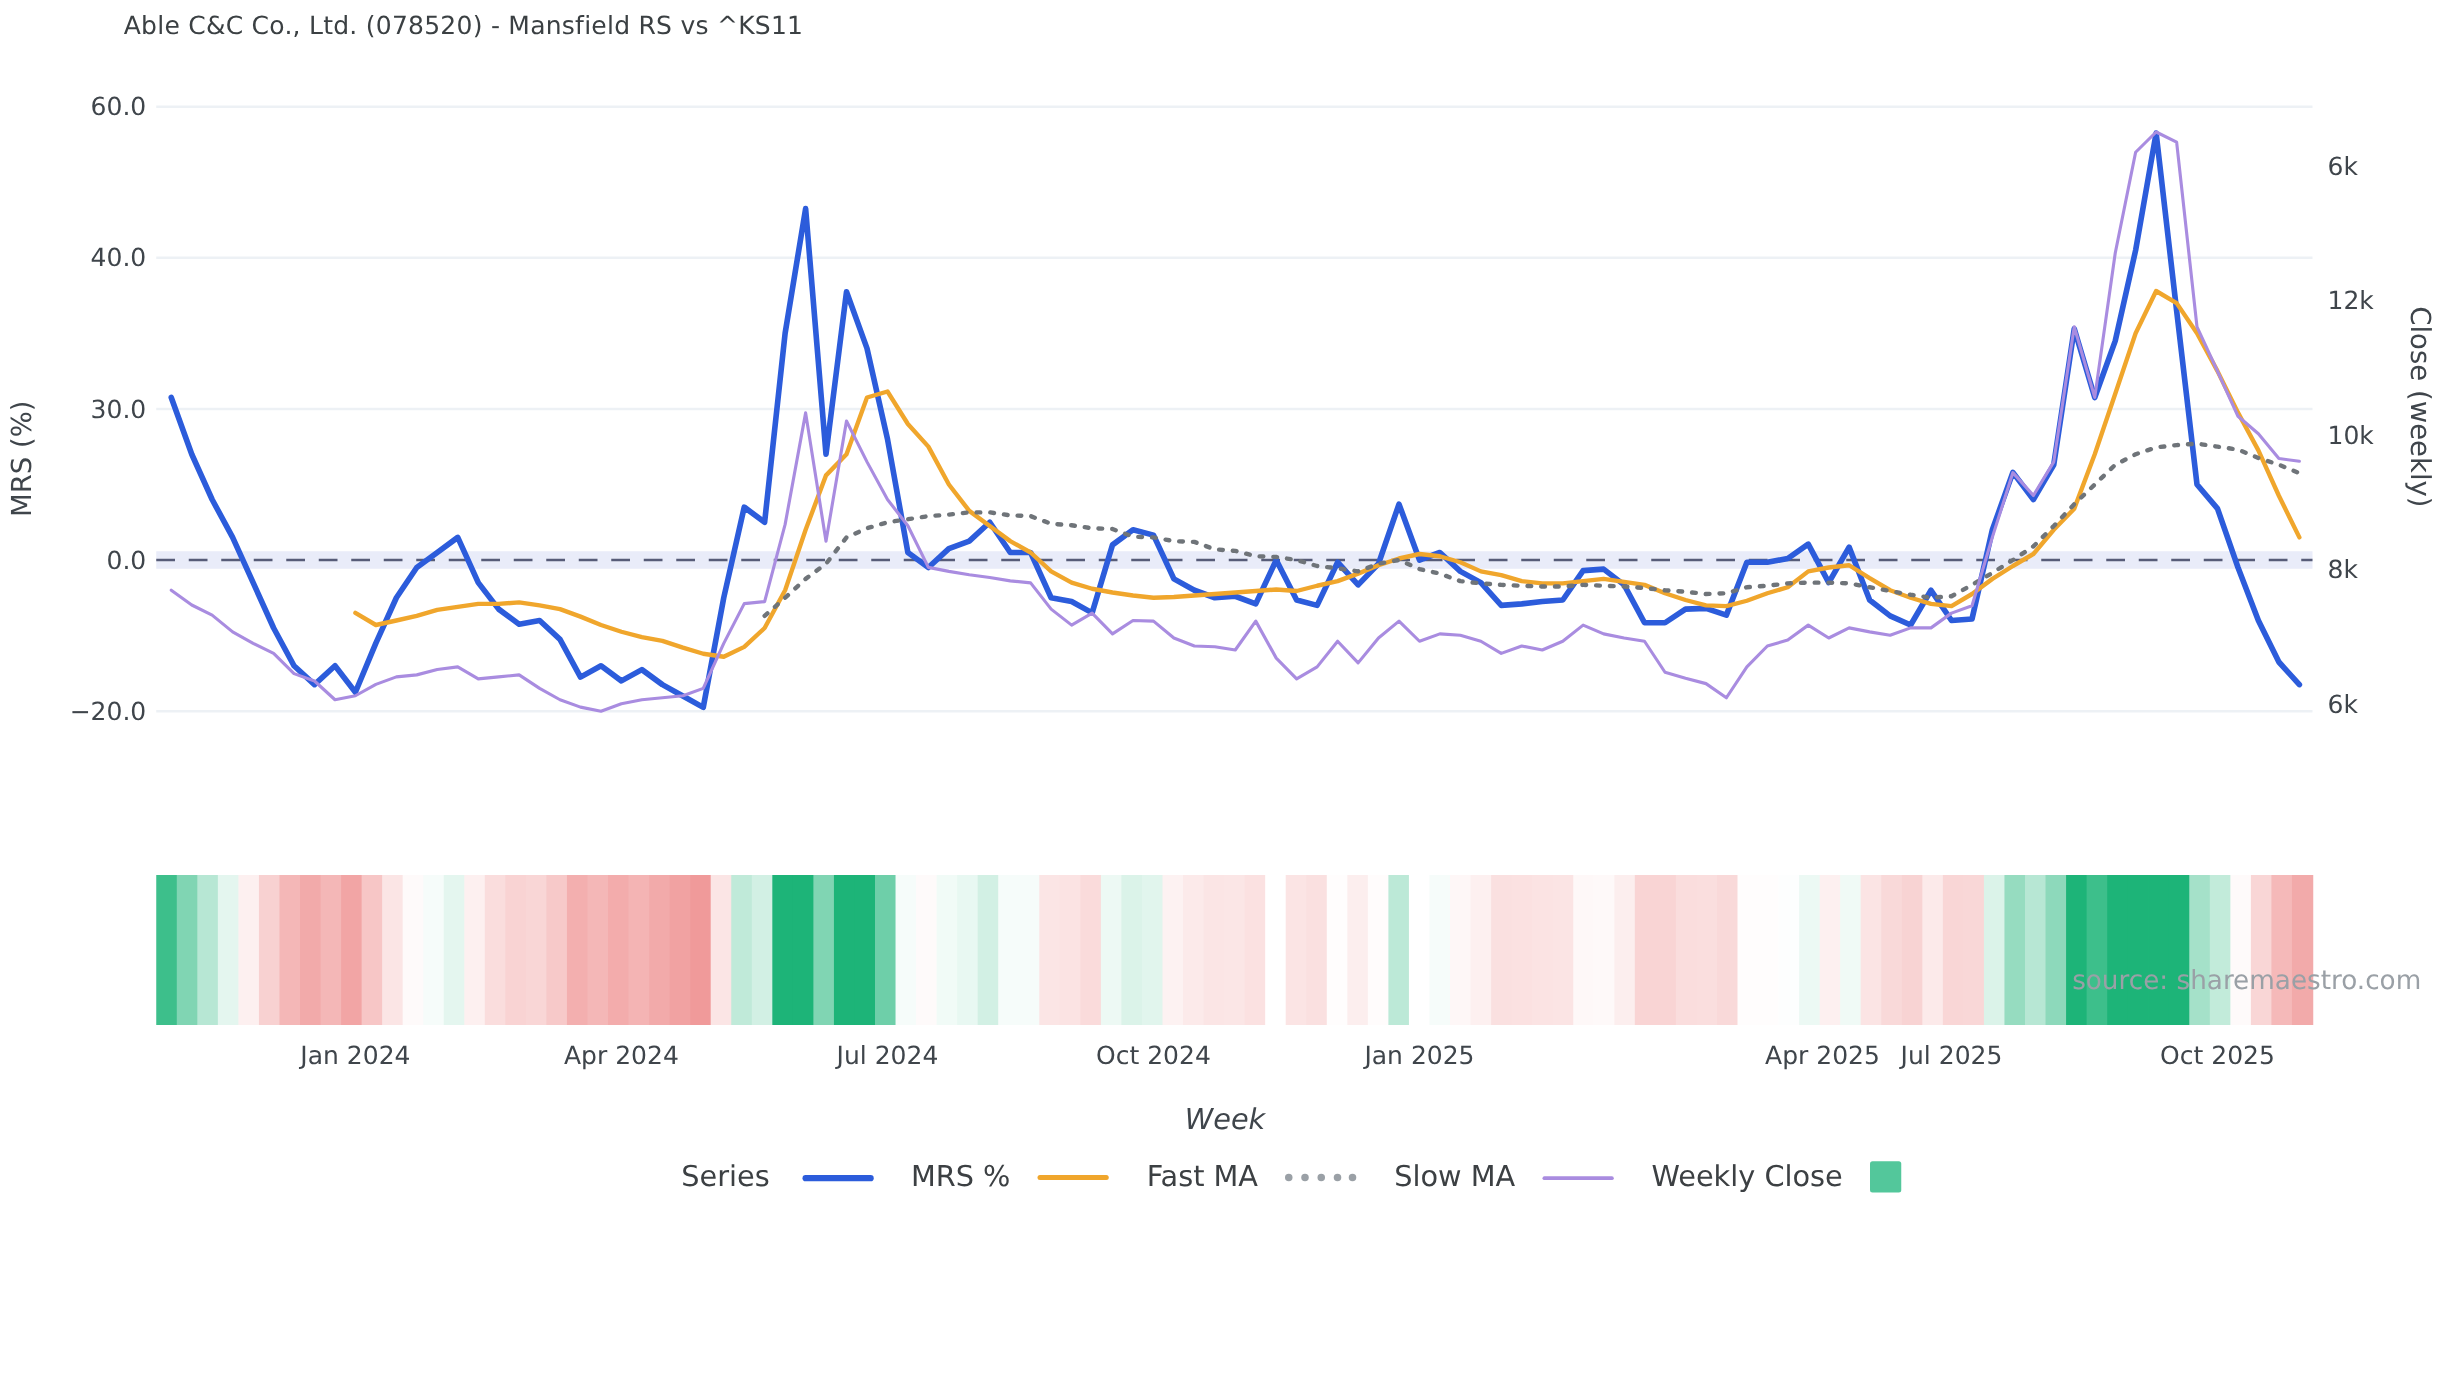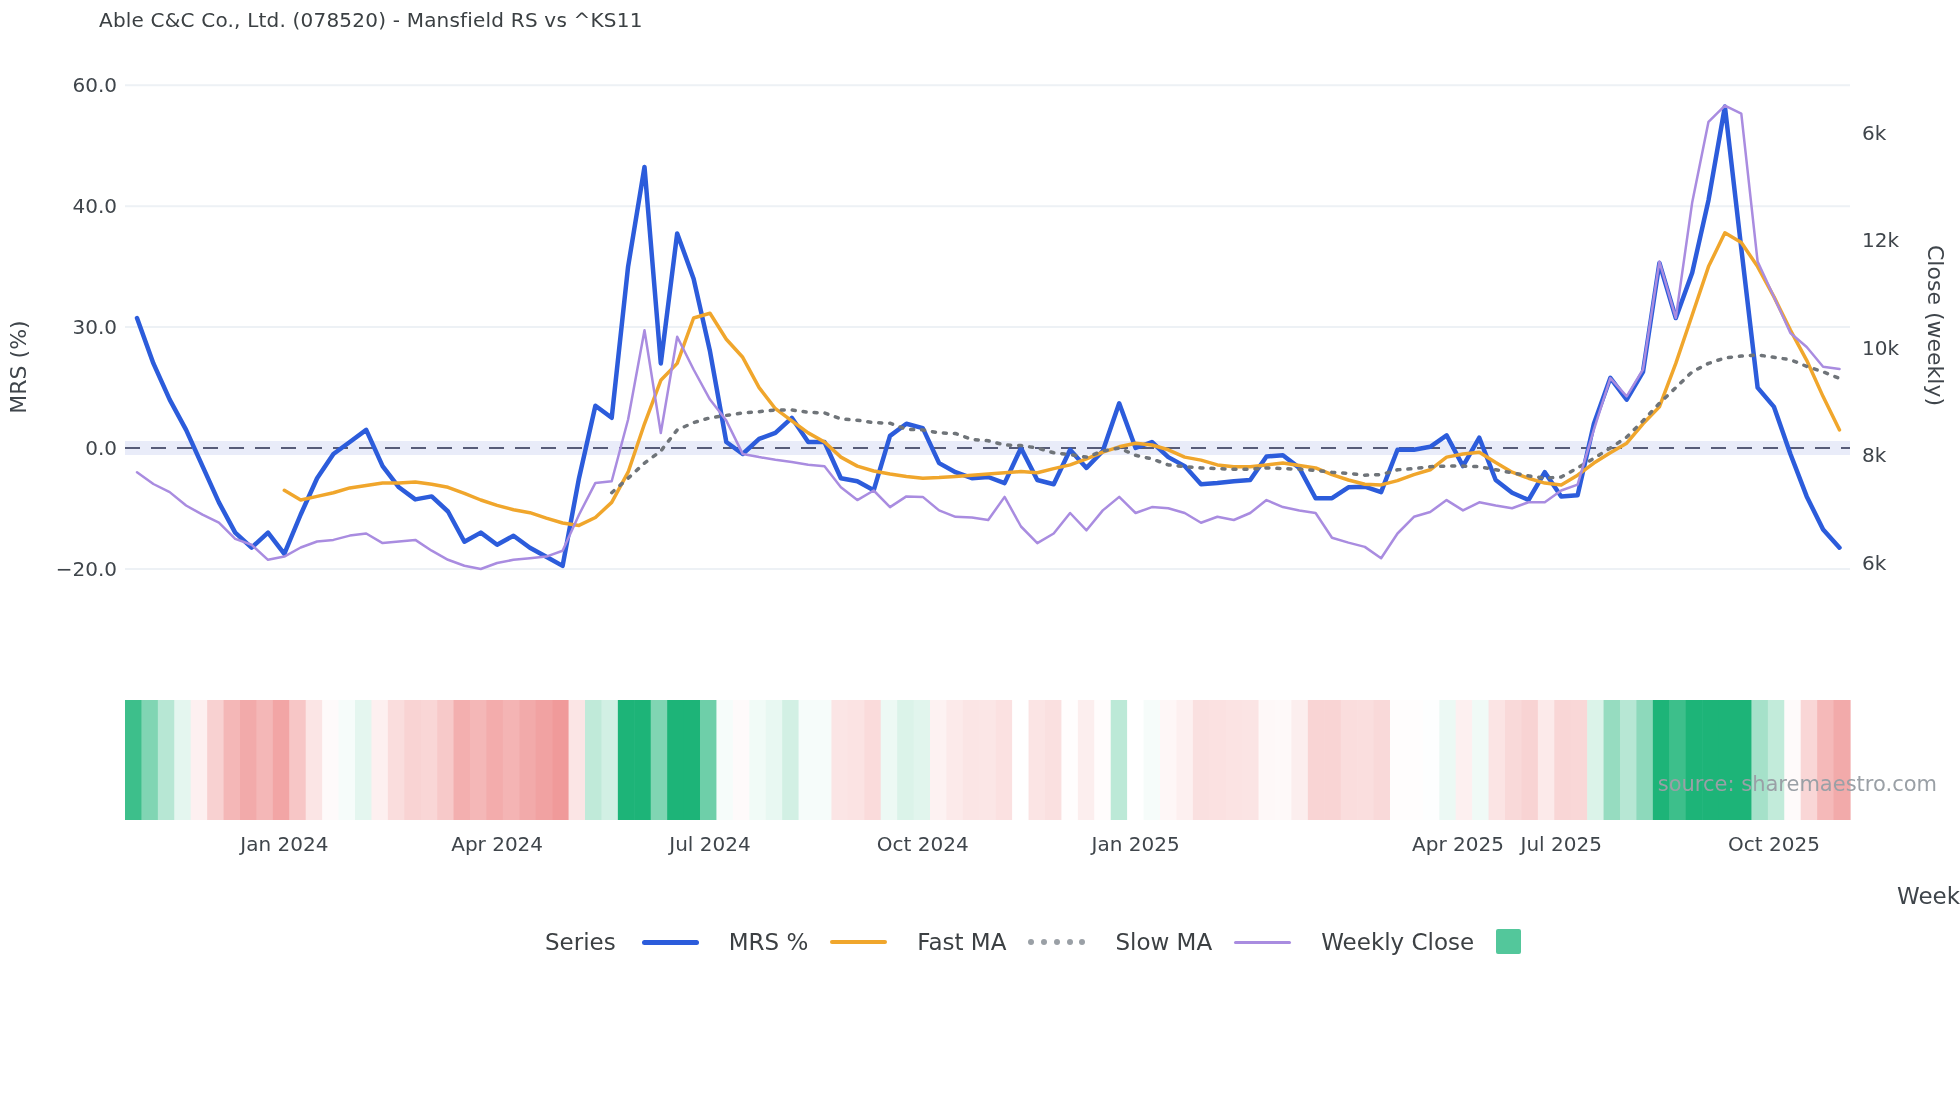--- a/index.html
+++ b/index.html
@@ -17,21 +17,21 @@
   .tick.x{transform:translateX(-50%);}
   .ylabel{
     position:absolute;font-size:22px;color:#3f454b;white-space:nowrap;
   }
   .ylabel.left{left:6px;top:367px;transform:rotate(-90deg) translateX(-50%);transform-origin:left top;}
   .ylabel.right{left:1948px;top:245px;transform:rotate(90deg);transform-origin:left top;}
   .source-note{
     position:absolute;right:23px;top:772px;font-size:21px;color:#9aa0a6;
   }
   .xaxis-title{
-    position:absolute;left:0;width:1960px;top:883px;text-align:right;font-size:23px;color:#3f454b;
+    position:absolute;left:0;width:1960px;top:883px;text-align:center;font-size:23px;color:#3f454b;font-style:italic;
   }
   .legend{
     position:absolute;left:545px;top:929px;display:flex;align-items:flex-start;gap:22px;
   }
   .legend-title{font-size:23px;color:#3c4043;margin-right:4px;}
   .legend-item{display:flex;align-items:center;gap:30px;cursor:pointer;}
   .legend-label{font-size:23px;color:#3c4043;white-space:nowrap;}
   .sw-line{width:57px;border-radius:3px;}
   .sw-dots{width:57px;display:flex;justify-content:space-between;align-items:center;}
   .sw-dots i{width:6px;height:6px;border-radius:50%;display:block;}

